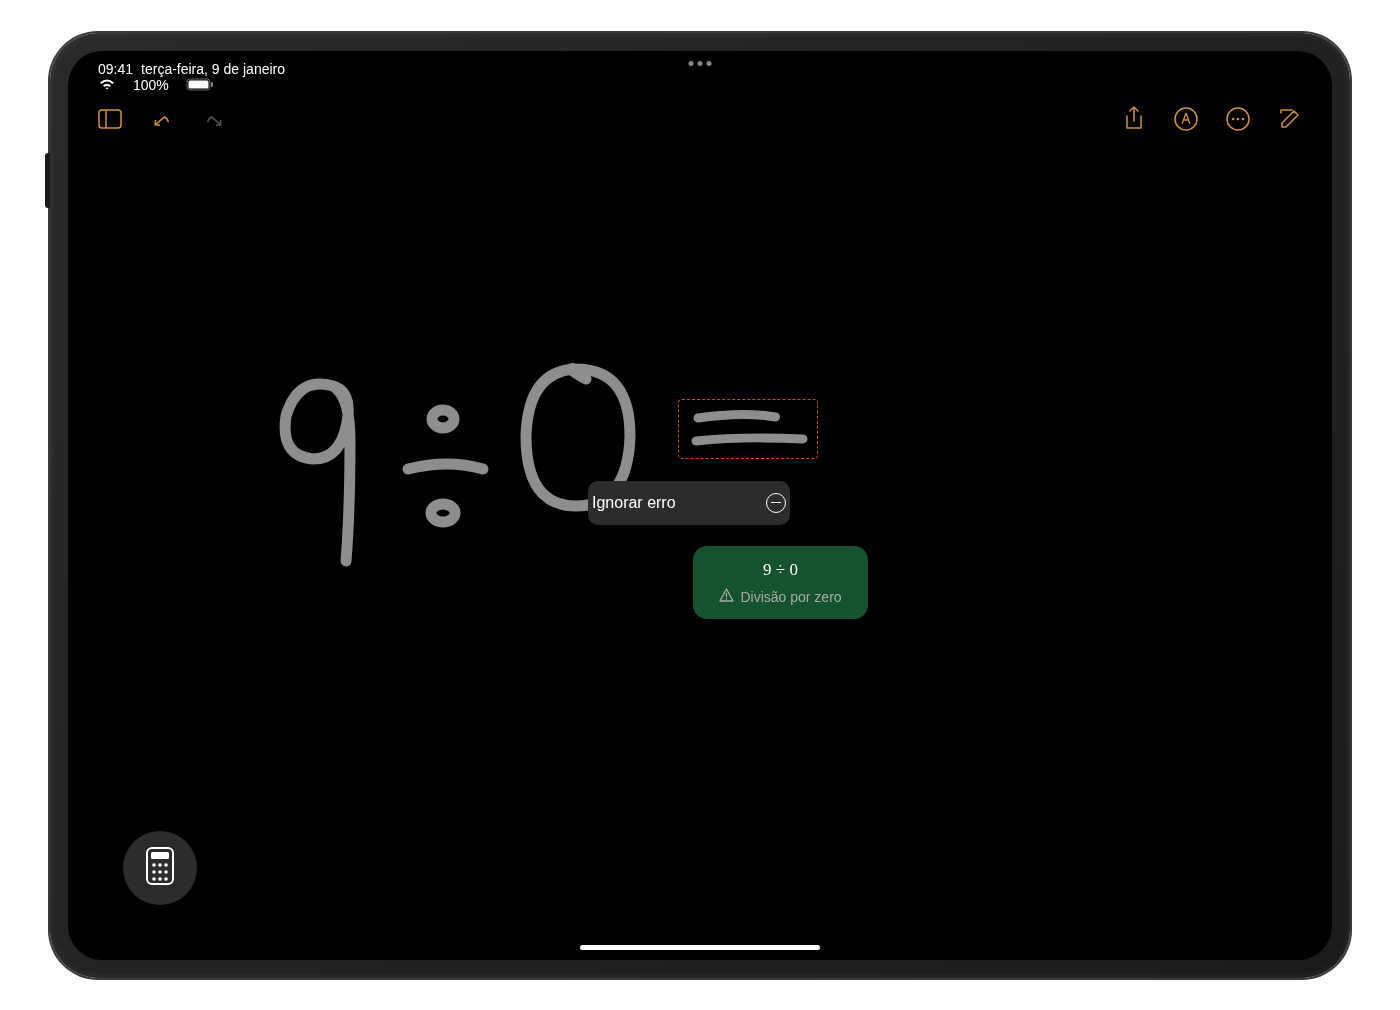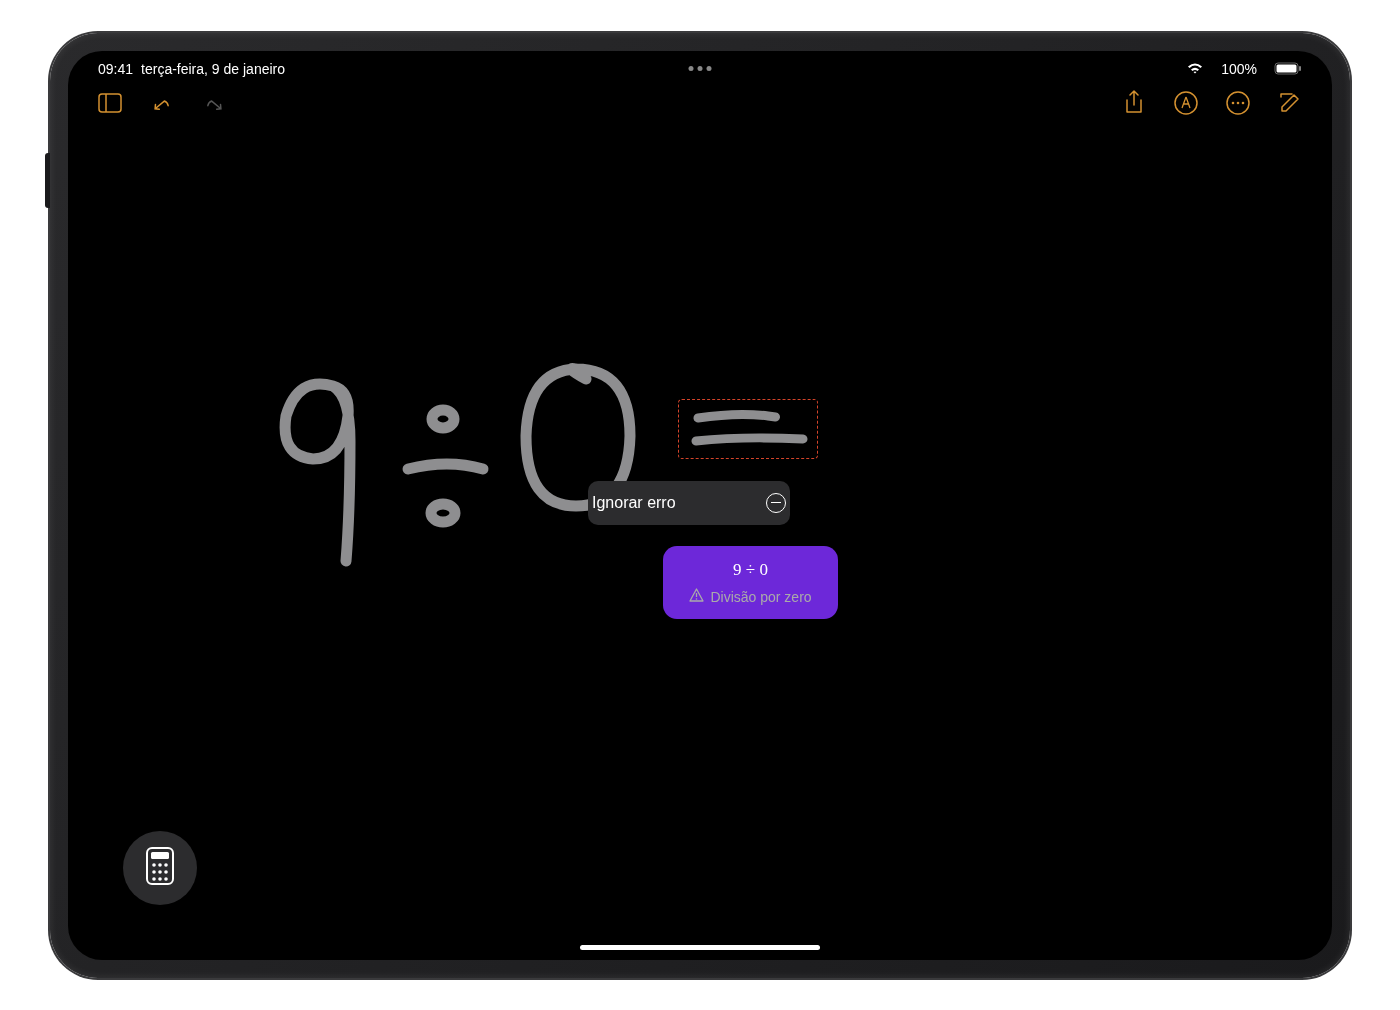--- a/index.html
+++ b/index.html
@@ -44,25 +44,26 @@
       height: 100%;
       background: #000;
       border-radius: 34px;
       overflow: hidden;
       position: relative;
     }
     
     .status-bar {
       display: flex;
       justify-content: space-between;
-      align-items: center;
+      align-items: flex-start;
       padding: 10px 30px 4px 30px;
       color: #fff;
       font-size: 14px;
       font-weight: 500;
+      flex-direction: column;
     }
     
     .status-left {
       display: flex;
       align-items: center;
       gap: 8px;
     }
     
     .status-center {
       position: absolute;
@@ -183,22 +184,22 @@
     .ignore-popup .minus-icon::after {
       content: '';
       width: 10px;
       height: 1.5px;
       background: #fff;
     }
     
     .error-detail {
       position: absolute;
       top: 405px;
-      left: 595px;
-      background: #6d28d9;
+      left: 625px;
+      background: #14532d;
       border-radius: 14px;
       padding: 14px 20px;
       color: #fff;
       text-align: center;
       min-width: 175px;
     }
     
     .error-detail .expr {
       font-size: 17px;
       font-family: 'Times New Roman', serif;

